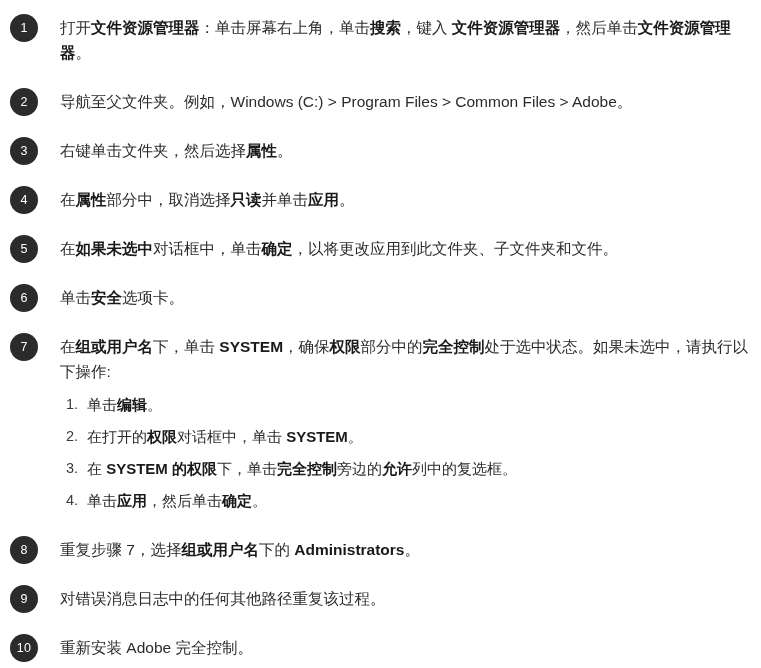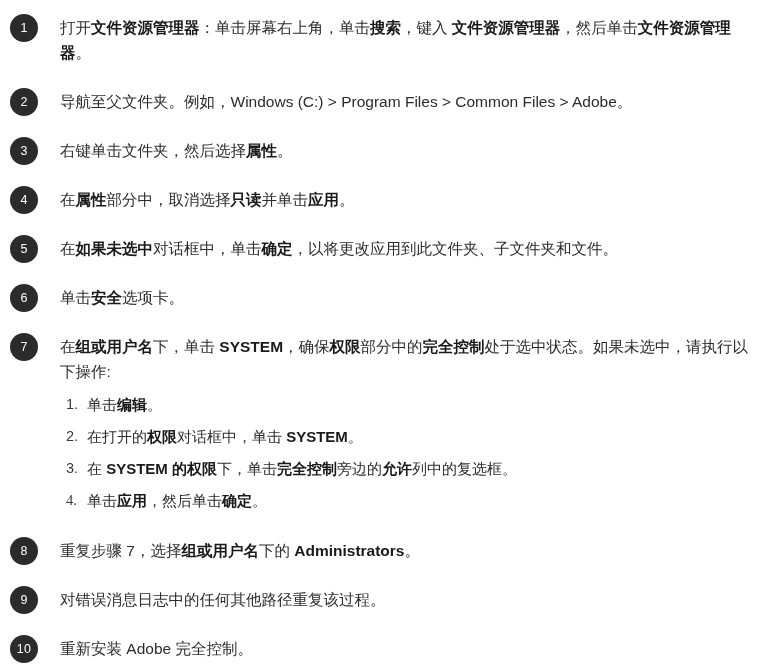--- a/index.html
+++ b/index.html
@@ -68,21 +68,21 @@
     margin: 8px 0 0 0;
     padding: 0;
     counter-reset: subcounter;
   }
   .sub-item {
     position: relative;
     padding-left: 27px;
     margin-bottom: 7px;
     counter-increment: subcounter;
   }
-  .sub-item:last-child { margin-bottom: 0; font-family: Liberation Serif, serif; }
+  .sub-item:last-child { margin-bottom: 0; }
   .sub-item::before {
     content: counter(subcounter) ".";
     position: absolute;
     left: 6px;
     top: 0;
     font-size: 14.5px;
     line-height: 25px;
     color: #3a3a3a;
   }
   .sub-body {

